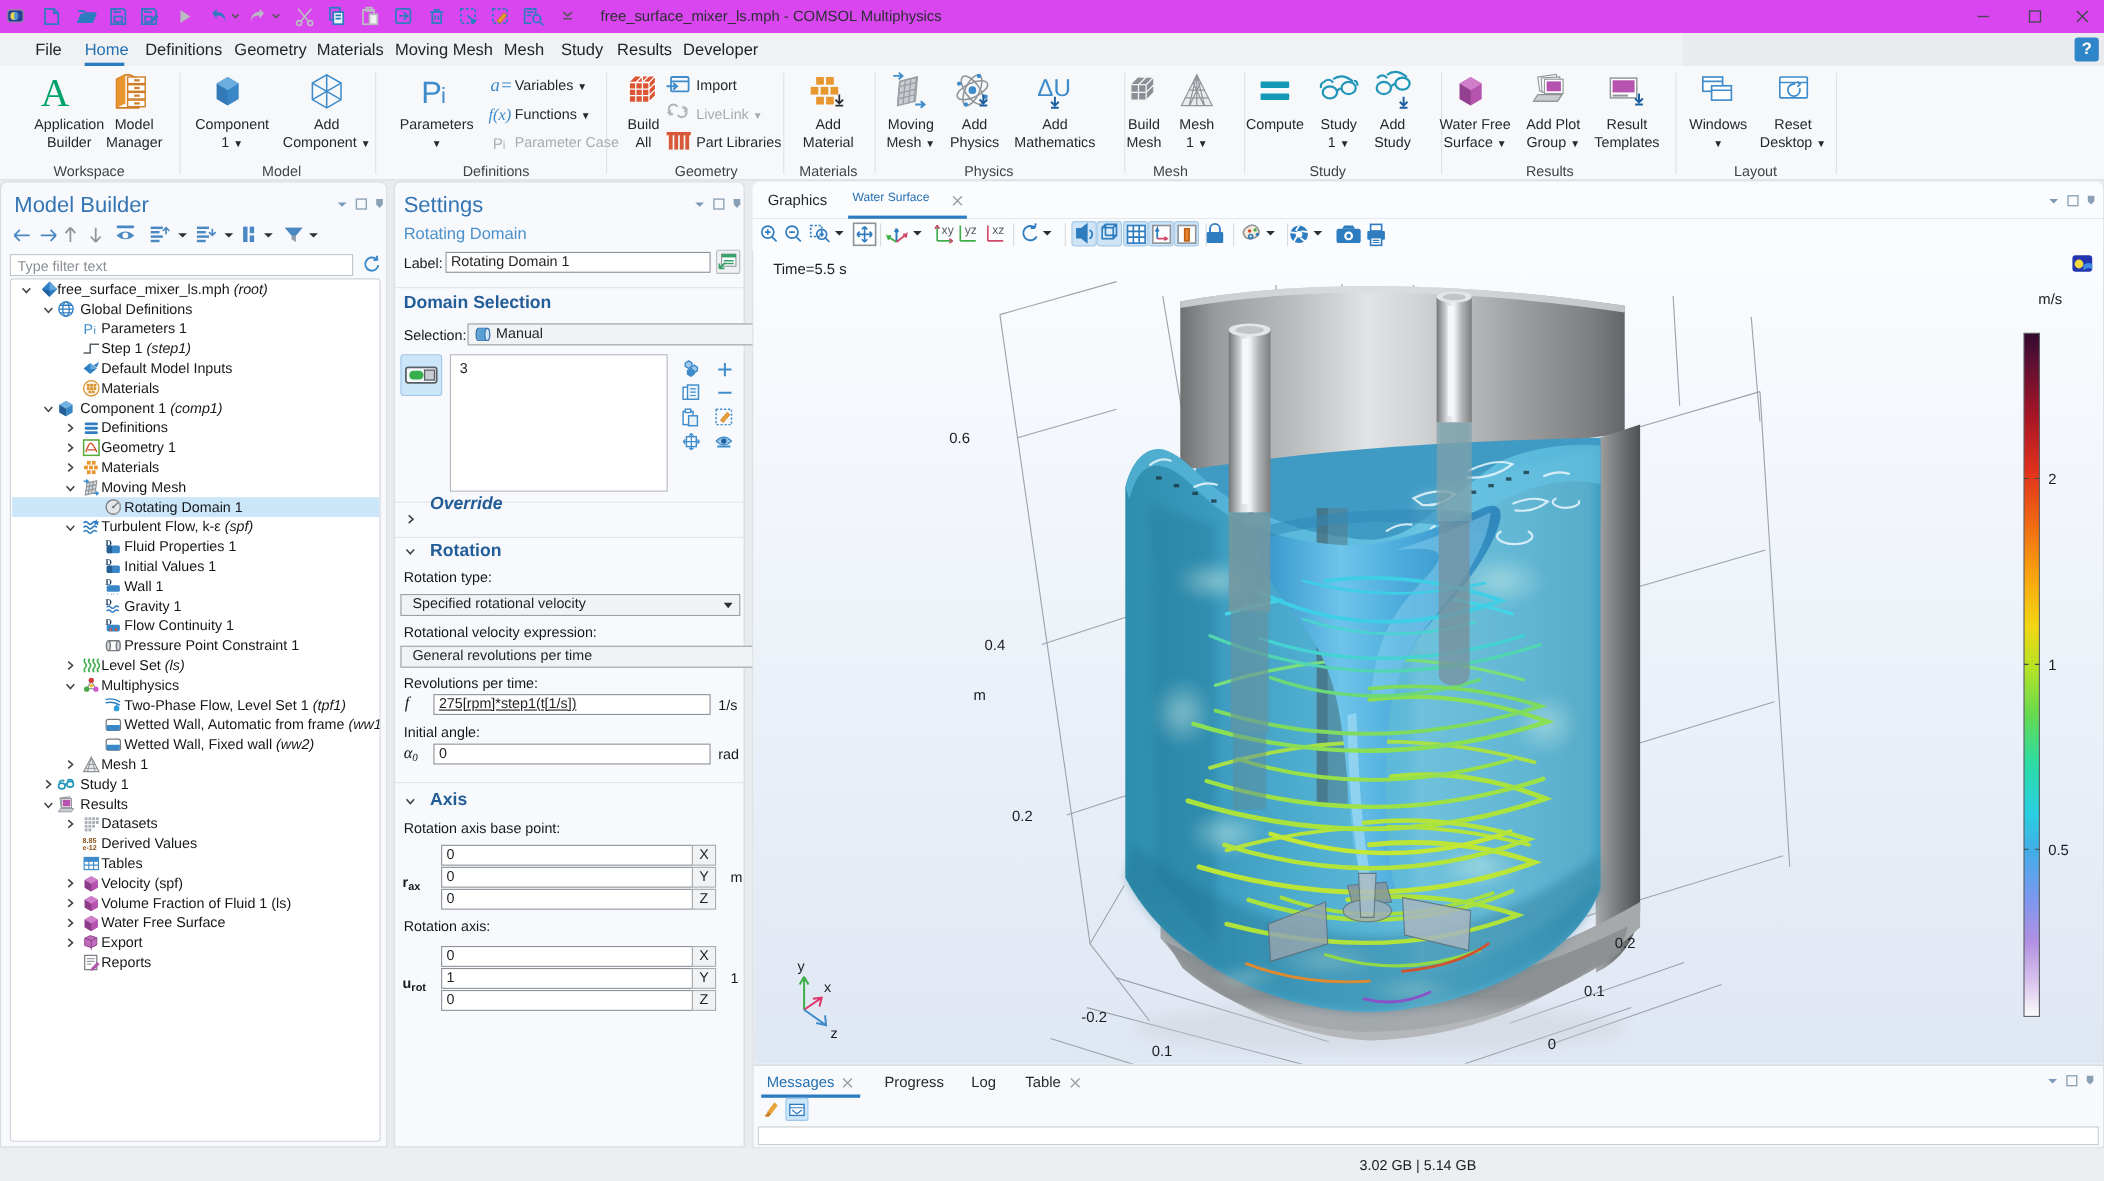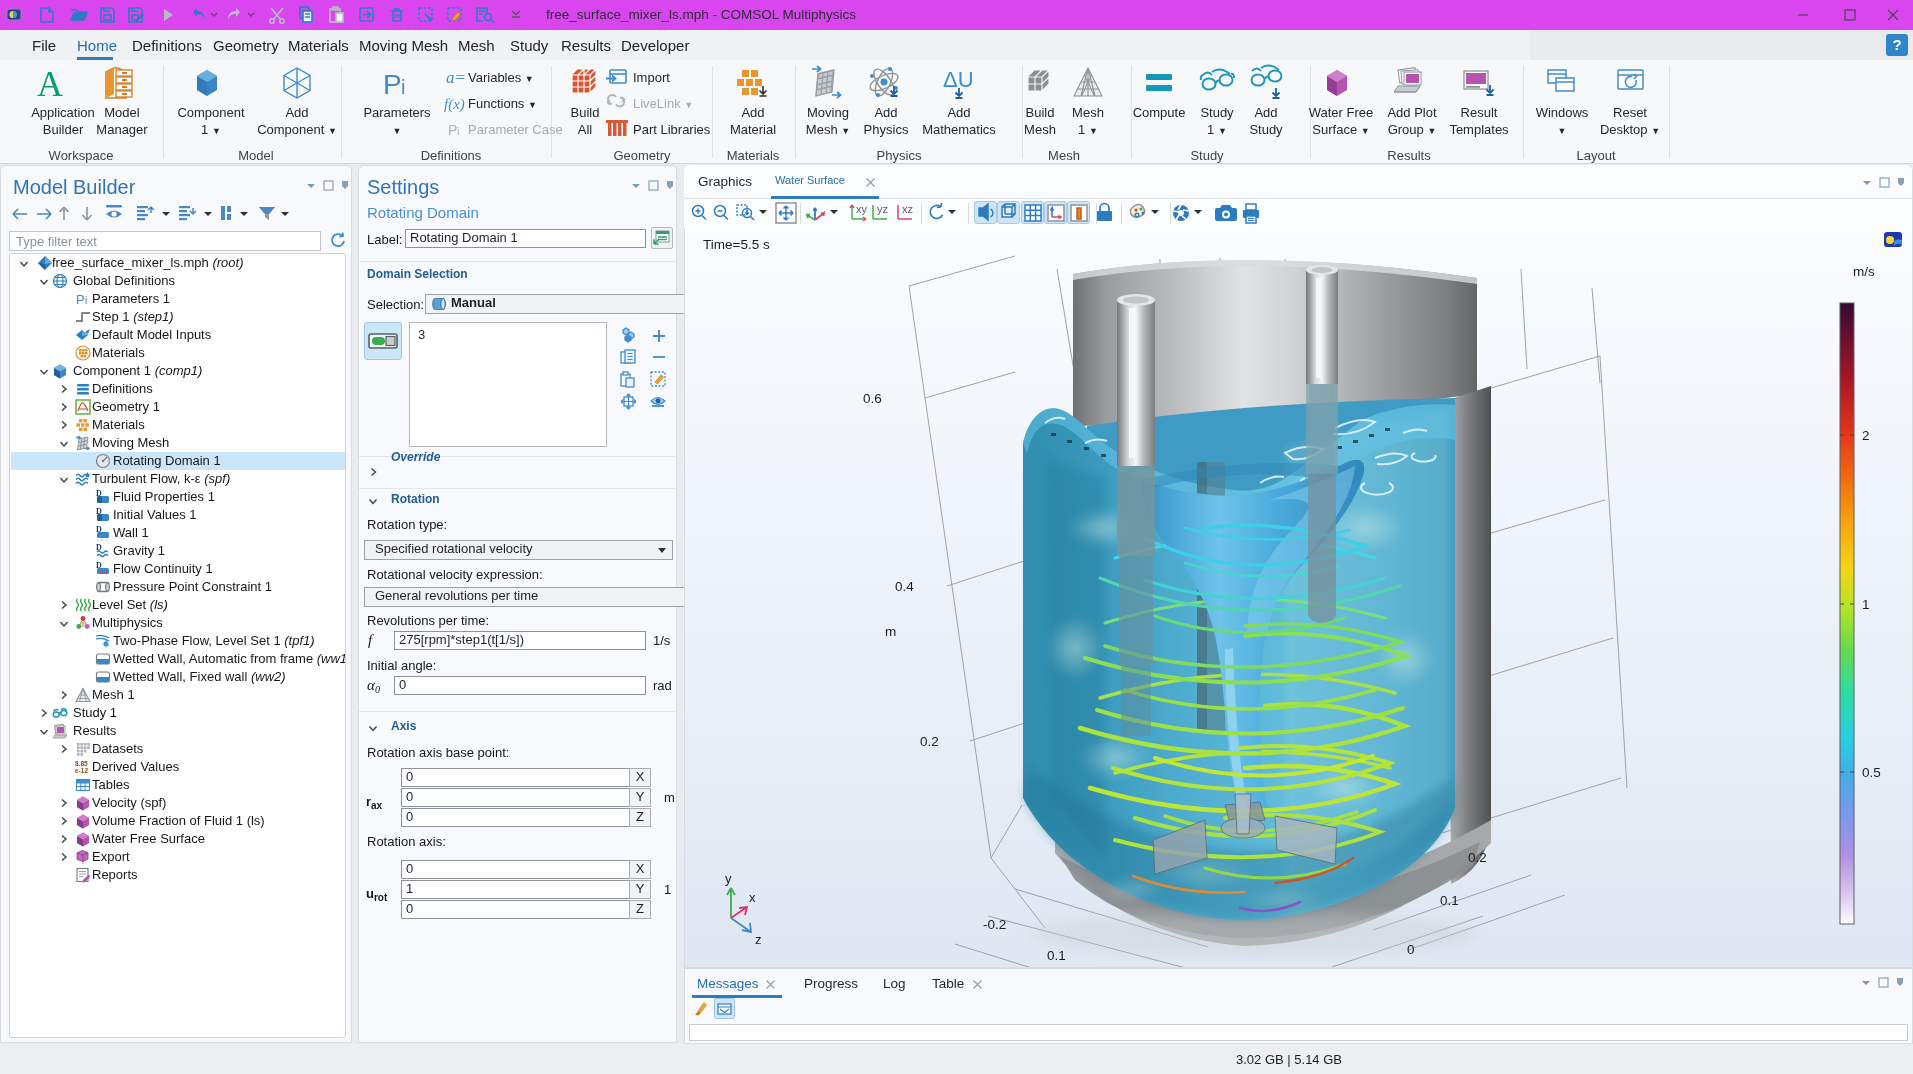--- a/index.html
+++ b/index.html
@@ -27,21 +27,21 @@
 .winbtns { position:absolute; font-size:11px; color:#7a8188; }
 
 #treebox { position:absolute; left:8px; top:87px; width:337px; height:785px; background:#ffffff; border:1px solid #cfd3d7; border-radius:3px; overflow:hidden; }
 .trow { position:absolute; height:18px; line-height:18px; font-size:13px; white-space:nowrap; color:#15181b; }
 .trow i { font-style:italic; }
 .chev { position:absolute; width:10px; height:10px; }
 .tic { position:absolute; top:1px; width:16px; height:16px; }
 .tsel { position:absolute; left:1px; width:334px; height:18px; background:#cce6f9; }
 
 .slabel { position:absolute; font-size:13px; color:#15181b; }
-.shead { position:absolute; font-size:12px; font-weight:bold; color:#235d97; }
+.shead { position:absolute; font-size:16px; font-weight:bold; color:#235d97; }
 .sinput { position:absolute; background:#fff; border:1px solid #8c9298; font-size:13px; padding:0 4px; line-height:16px; }
 .sdrop { position:absolute; background:#f1f2f3; border:1px solid #9aa0a5; font-size:13px; line-height:16px; }
 .dropar { position:absolute; right:6px; top:6px; width:0; height:0; border-left:4px solid transparent; border-right:4px solid transparent; border-top:5px solid #2b2f33; }
 .xyzcell { position:absolute; background:#f1f2f3; border:1px solid #a9adb2; font-size:13px; text-align:center; line-height:16px; }
 .ssep { position:absolute; left:0; width:318px; height:1px; background:#e1e4e8; }
 
 #gfxtabs { position:absolute; left:684px; top:165px; width:1228px; height:34px; background:#fbfcfe; border-bottom:1px solid #e0e3e6; border-radius:6px 6px 0 0;}
 #gfxtoolbar { position:absolute; left:684px; top:199px; width:1228px; height:29px; background:#fbfcfe; }
 .gsep { position:absolute; top:4px; width:1px; height:21px; background:#d7dadd; }
 .hibtn { position:absolute; background:#cfe5f7; border:1px solid #a5c9e8; border-radius:3px; }
@@ -867,21 +867,21 @@
   <svg width="20" height="20">
         <rect x="4" y="3" width="13" height="11" fill="#fff" stroke="#8e9499"></rect>
         <rect x="4" y="3" width="13" height="3" fill="#35a06a"></rect>
         <path d="M6 9 h9 M6 11.5 h9" stroke="#35a06a" stroke-width="1.3"></path>
         <path d="M2 16 l5 -5 M2 16 h4.5 M2 16 v-4.5" stroke="#35a06a" stroke-width="1.6" fill="none"></path>
       </svg>
  </div>
  <div class="ssep" style="top:95px;"></div>
  <div class="shead" style="left:8px; top:101px;">Domain Selection</div>
  <div class="slabel" style="left:8px; top:131px;">Selection:</div>
- <div class="sdrop" style="left:66px; top:128px; width:296px; height:20px;font-weight:bold;">
+ <div class="sdrop" style="left:66px; top:128px; width:296px; height:20px;">
    <svg class="ic" width="16" height="16" style="margin:1px 4px 0 5px;">
         <use href="#t-manual"></use>
       </svg>Manual
    <span class="dropar" style="top:7px;"></span>
  </div>
  <div class="abs" style="left:5px; top:156px; width:38px; height:38px; background:#cce6f9; border:1px solid #9fc6e8; border-radius:3px;">
   <svg width="36" height="36">
         <rect x="4" y="11" width="28" height="14" rx="2" fill="#f4f6f8" stroke="#5a6067" stroke-width="1.6"></rect>
         <rect x="7" y="14" width="13" height="8" rx="4" fill="#35b04a"></rect>
         <rect x="21" y="13.5" width="9" height="9" fill="#c9cdd1" stroke="#5a6067" stroke-width="1.2"></rect>
@@ -933,21 +933,21 @@
  <svg class="abs" style="left:9px; top:331px;" width="10" height="10">
       <path d="M1.5 2.5 l3.5 4 3.5 -4" stroke="#3e4347" fill="none" stroke-width="1.4"></path>
     </svg>
  <div class="shead" style="left:32px; top:326px;">Rotation</div>
  <div class="slabel" style="left:8px; top:351px;">Rotation type:</div>
  <div class="sdrop" style="left:5px; top:374px; width:309px; height:20px; padding-left:10px;">Specified rotational velocity<span class="dropar" style="top:7px;"></span></div>
  <div class="slabel" style="left:8px; top:401px;">Rotational velocity expression:</div>
  <div class="sdrop" style="left:5px; top:421px; width:335px; height:20px; padding-left:10px;">General revolutions per time<span class="dropar" style="top:7px;"></span></div>
  <div class="slabel" style="left:8px; top:447px; ">Revolutions per time:</div>
  <div class="slabel" style="left:9px; top:466px; font-style:italic; font-family:'Liberation Serif',serif; font-size:15px;">f</div>
- <div class="sinput" style="left:35px; top:465px; width:252px; height:19px;">275[rpm]*step1(t[1/s])</div>
+ <div class="sinput" style="left:35px; top:465px; width:252px; height:19px;text-decoration:underline;">275[rpm]*step1(t[1/s])</div>
  <div class="slabel" style="left:294px; top:467px;">1/s</div>
  <div class="slabel" style="left:8px; top:492px;">Initial angle:</div>
  <div class="slabel" style="left:8px; top:511px; font-style:italic; font-family:'Liberation Serif',serif; font-size:15px;">α<span style="font-size:10px; vertical-align:-3px;">0</span></div>
  <div class="sinput" style="left:35px; top:510px; width:252px; height:19px;">0</div>
  <div class="slabel" style="left:294px; top:512px;">rad</div>
  <div class="ssep" style="top:545px;"></div>
  <svg class="abs" style="left:9px; top:558px;" width="10" height="10">
       <path d="M1.5 2.5 l3.5 4 3.5 -4" stroke="#3e4347" fill="none" stroke-width="1.4"></path>
     </svg>
  <div class="shead" style="left:32px; top:553px;">Axis</div>

